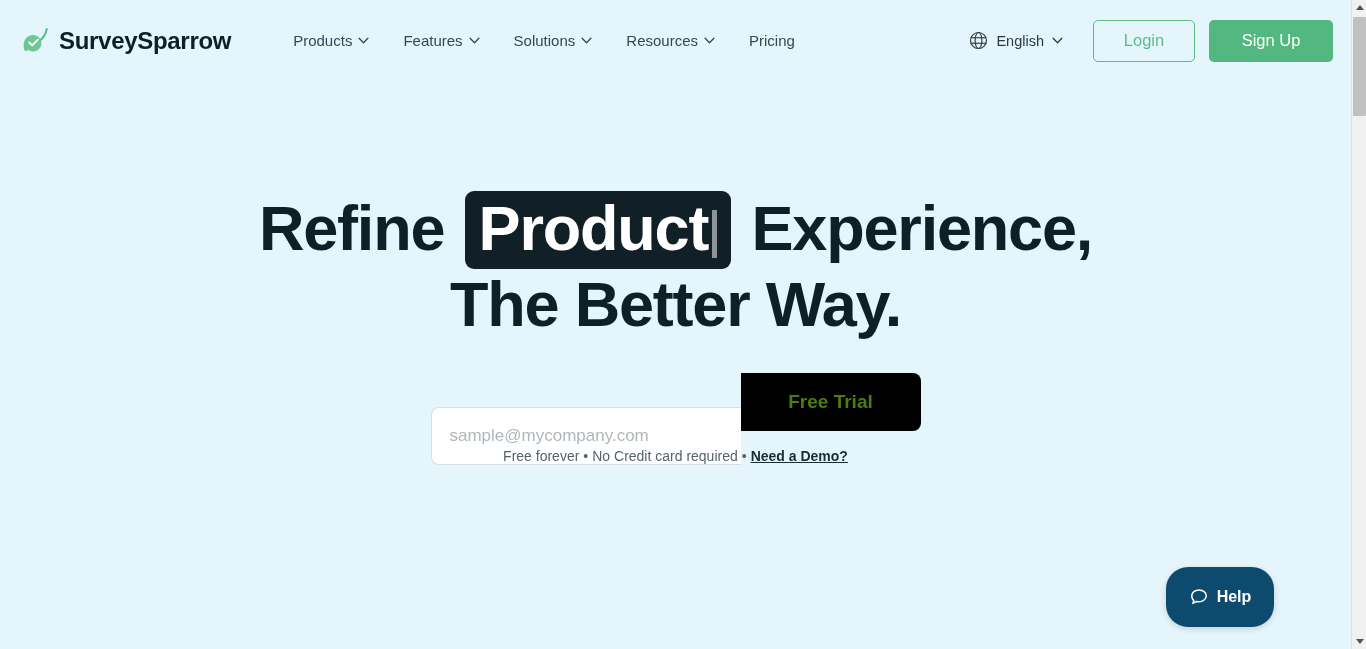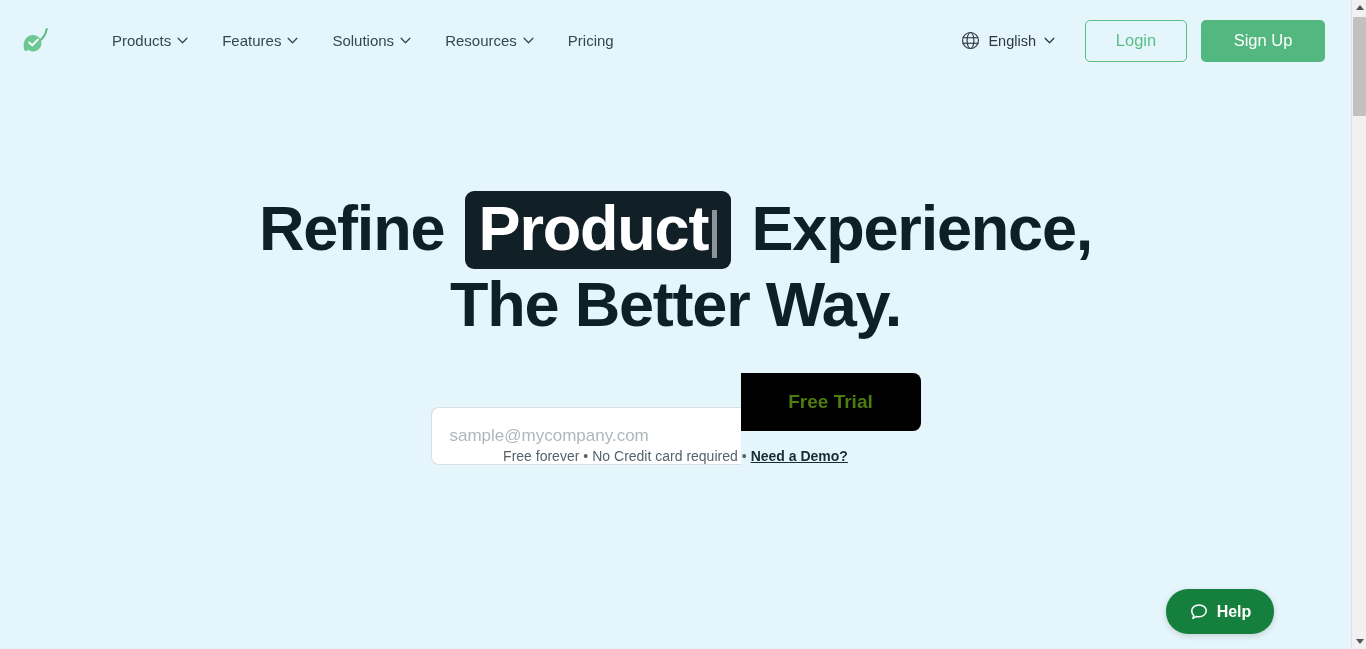--- a/index.html
+++ b/index.html
@@ -75,21 +75,21 @@
   .chev {
     width: 11px; height: 7px;
     display: inline-block;
     flex: none;
   }
 
   .header-right {
     margin-left: auto;
     display: flex;
     align-items: center;
-    margin-right: 26px;
+    margin-right: 18px;
     gap: 0;
   }
   .lang-select {
     display: flex;
     align-items: center;
     gap: 8px;
     font-size: 14.5px;
     color: #2b3a42;
     cursor: pointer;
     padding: 6px 8px;
@@ -222,25 +222,25 @@
     font-weight: bold;
     text-decoration: underline;
     cursor: pointer;
     margin-top: 48px;
   }
 
   
   .help-widget {
     position: absolute;
     right: 77px;
-    bottom: 15px;
+    bottom: 22px;
     width: 108px;
-    height: 45px;
+    height: 60px;
     border-radius: 22px;
-    background: #15803d;
+    background: #0c4a6e;
     color: #ffffff;
     display: flex;
     align-items: center;
     justify-content: center;
     gap: 8px;
     cursor: pointer;
     box-shadow: 0 2px 6px rgba(0,0,0,0.15);
   }
   .help-label { font-size: 16px; font-weight: bold; }
   .chat-icon { width: 20px; height: 20px; display:block; flex:none; }
@@ -284,20 +284,21 @@
 <div class="viewport">
 
   <header class="site-header">
 
     <div class="brand">
       <svg class="brand-mark" viewBox="0 0 32 32">
         <path d="M28.5 3.2c-1.1 6.2-4.2 10.6-8.8 13.1-3.2 1.7-6.2 1.2-8.1-.6" fill="none" stroke="#5cbd87" stroke-width="2.2" stroke-linecap="round"></path>
         <path d="M5.2 26.8c-2.4-5.6-1.5-11.4 2.4-14.8 3.9-3.3 9.5-3 12.9.6 3.3 3.5 3.1 9-.5 12.3-3 2.7-7.4 3-10.6.6l-4.2 1.3z" fill="#6cc793"></path>
         <path d="M9.8 17.6l3.2 3.1 6-6.2" fill="none" stroke="#ffffff" stroke-width="2.1" stroke-linecap="round" stroke-linejoin="round"></path>
       </svg>
+      <span class="brand-name">SurveySparrow</span>
     </div>
 
     <nav class="main-nav">
       <div class="nav-item">
         <span>Products</span>
         <svg class="chev" viewBox="0 0 12 8">
             <path d="M1 1.5L6 6.5L11 1.5" fill="none" stroke="#37474f" stroke-width="1.5" stroke-linecap="round" stroke-linejoin="round"></path>
           </svg>
       </div>
       <div class="nav-item">

